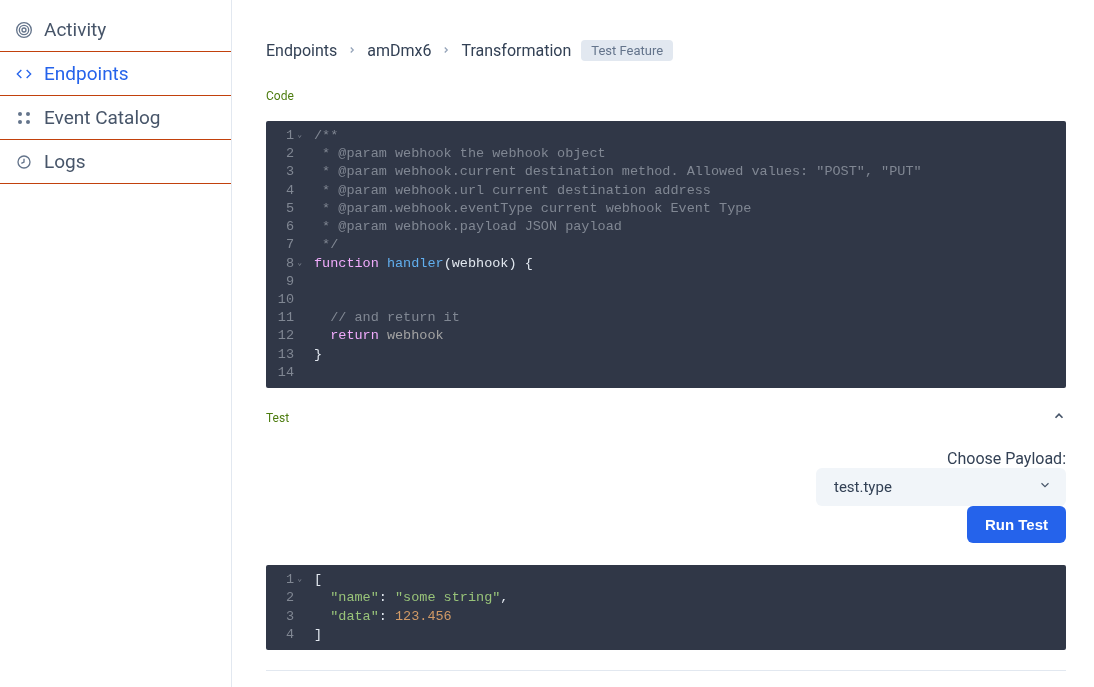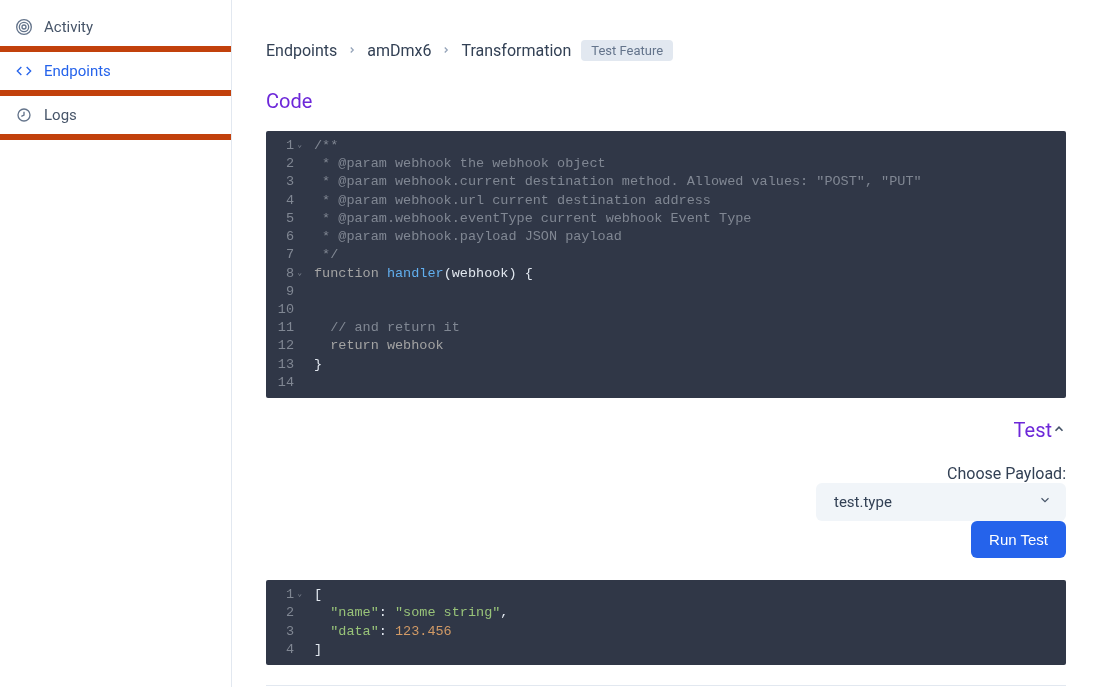--- a/index.html
+++ b/index.html
@@ -14,24 +14,24 @@
   }
   .sidebar {
     width: 232px;
     border-right: 1px solid #e2e8f0;
     padding-top: 8px;
   }
   .sidebar-item {
     display: flex;
     align-items: center;
     padding: 10px 16px;
-    font-size: 15px;
+    font-size: 19px;
     color: #475569;
     cursor: pointer;
-    border-bottom: 6px solid #c2410c;
+    border-bottom: 1px solid #c2410c;
     text-align: right;
   }
   .sidebar-item.active { color: #2563eb; }
   .sidebar-icon {
     width: 16px;
     height: 16px;
     margin-right: 12px;
     flex-shrink: 0;
     display: flex;
     align-items: center;
@@ -56,22 +56,22 @@
   }
   .badge {
     background: #e2e8f0;
     color: #64748b;
     font-size: 13px;
     padding: 3px 10px;
     border-radius: 4px;
     margin-left: 10px;
   }
   .section-title {
-    font-size: 20px;
-    color: #6d28d9;
+    font-size: 12px;
+    color: #4d7c0f;
     margin-bottom: 18px;
   }
   .code-block {
     background: #303747;
     border-radius: 2px;
     font-family: "SFMono-Regular", Consolas, "Liberation Mono", monospace;
     font-size: 13.5px;
     line-height: 1.35;
     color: #e2e8f0;
     padding: 6px 0;
@@ -89,30 +89,30 @@
   }
   .fold-marker {
     position: absolute;
     right: -2px;
     top: 3px;
     font-size: 8px;
     color: #808793;
   }
   .code-text { padding-left: 14px; white-space: pre; }
   .tok-comment { color: #808793; }
-  .tok-keyword { color: #a3a3a3; }
+  .tok-keyword { color: #f0abfc; }
   .tok-fn { color: #61afef; }
   .tok-ident { color: #e2e8f0; }
   .tok-string { color: #98c379; }
   .tok-number { color: #d19a66; }
   .tok-prop { color: #98c379; }
   .tok-return-ident { color: #a3a3a3; }
   .test-header {
     display: flex;
-    justify-content: flex-end;
+    justify-content: space-between;
     align-items: center;
     margin-right: 28px;
     margin-bottom: 22px;
   }
   .test-row {
     display: flex;
     align-items: flex-end;
     margin-right: 28px;
     margin-bottom: 22px;
     flex-direction: column;
@@ -134,21 +134,21 @@
     top: 50%;
     transform: translateY(-50%);
   }
   .btn-primary {
     background: #2563eb;
     color: #fff;
     border: none;
     border-radius: 6px;
     padding: 10px 18px;
     font-size: 15px;
-    font-weight: 400;
+    font-weight: 700;
     cursor: pointer;
     margin-left: auto;
   }
   .footer {
     border-top: 1px solid #e2e8f0;
     padding-top: 20px;
     margin-right: 28px;
     display: flex;
     gap: 4px;
   }
@@ -190,20 +190,31 @@
     <span>Activity</span>
   </div>
   <div class="sidebar-item active">
     <span class="sidebar-icon">
       <svg width="16" height="16" viewBox="0 0 24 24" fill="none" stroke="#2563eb" stroke-width="2">
           <polyline points="16 18 22 12 16 6"></polyline>
           <polyline points="8 6 2 12 8 18"></polyline>
         </svg>
     </span>
     <span>Endpoints</span>
+  </div>
+  <div class="sidebar-item">
+    <span class="sidebar-icon">
+      <svg width="16" height="16" viewBox="0 0 24 24" fill="#64748b">
+          <circle cx="6" cy="6" r="3"></circle>
+          <circle cx="18" cy="6" r="3"></circle>
+          <circle cx="6" cy="18" r="3"></circle>
+          <circle cx="18" cy="18" r="3"></circle>
+        </svg>
+    </span>
+    <span>Event Catalog</span>
   </div>
   <div class="sidebar-item">
     <span class="sidebar-icon">
       <svg width="16" height="16" viewBox="0 0 24 24" fill="none" stroke="#64748b" stroke-width="2">
           <circle cx="12" cy="12" r="9"></circle>
           <polyline points="12 7 12 12 8 14"></polyline>
         </svg>
     </span>
     <span>Logs</span>
   </div>

